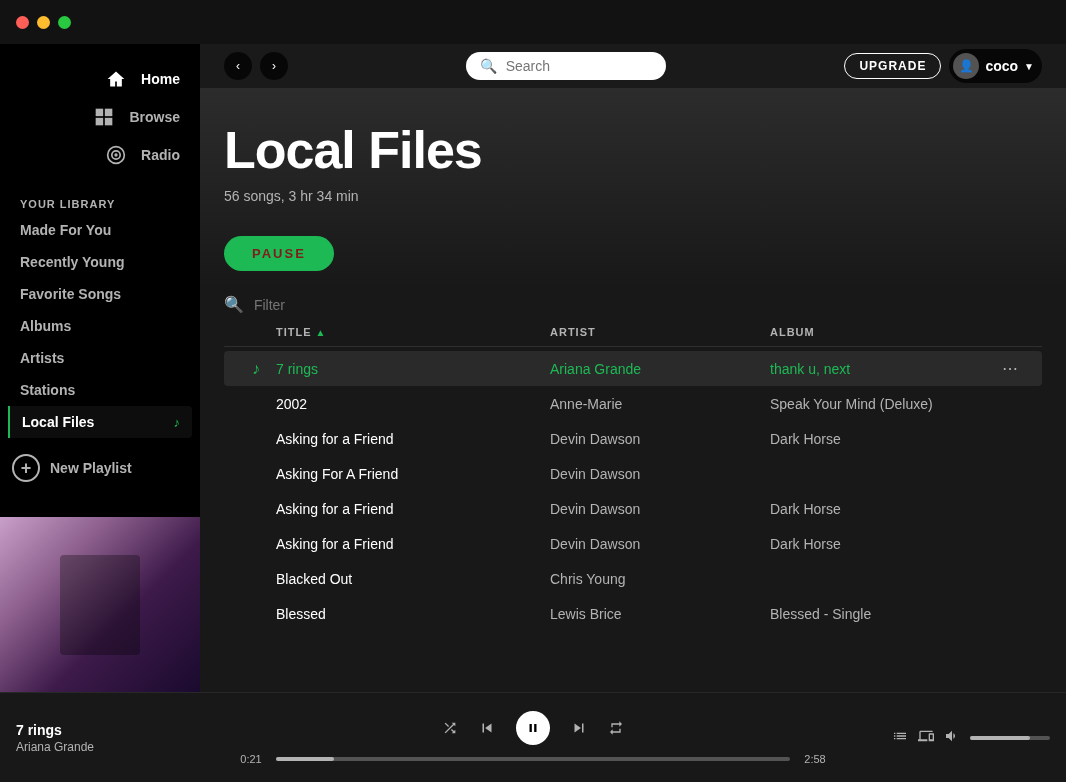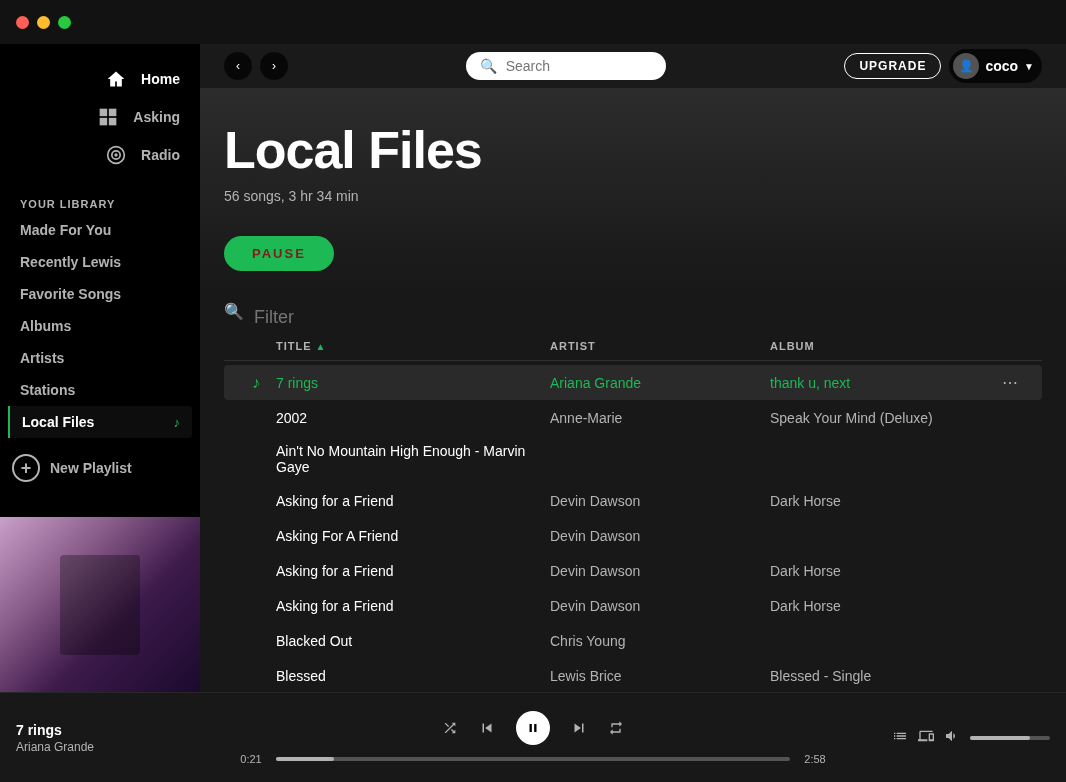--- a/index.html
+++ b/index.html
@@ -299,22 +299,21 @@
       display: flex;
       align-items: center;
       gap: 10px;
     }
     .filter-icon { color: #b3b3b3; }
     .filter-input {
       background: none;
       border: none;
       outline: none;
       color: #b3b3b3;
-      font-size: 18px;
-      margin-top: 12px;
+      font-size: 14px;
     }
 
     
     .track-table {
       width: 100%;
       padding: 0 24px;
     }
     .table-header {
       display: grid;
       grid-template-columns: 40px 1fr 220px 220px 40px;
@@ -469,41 +468,41 @@
         </div>
         <div class="nav-item">
           <span class="nav-icon">
             <svg viewBox="0 0 24 24">
                 <rect x="2" y="2" width="9" height="9"></rect>
                 <rect x="13" y="2" width="9" height="9"></rect>
                 <rect x="2" y="13" width="9" height="9"></rect>
                 <rect x="13" y="13" width="9" height="9"></rect>
               </svg>
           </span>
-          <span>Asking</span>
+          <span>Browse</span>
         </div>
         <div class="nav-item">
           <span class="nav-icon">
             <svg viewBox="0 0 24 24">
                 <circle cx="12" cy="12" r="10" fill="none" stroke="currentColor" stroke-width="2"></circle>
                 <circle cx="12" cy="12" r="5" fill="none" stroke="currentColor" stroke-width="2"></circle>
                 <circle cx="12" cy="12" r="2"></circle>
               </svg>
           </span>
           <span>Radio</span>
         </div>
       </div>
 
       <div class="library-section">
         <div class="library-label">YOUR LIBRARY</div>
         <div class="library-item">
           <span>Made For You</span>
         </div>
         <div class="library-item">
-          <span>Recently Lewis</span>
+          <span>Recently Young</span>
         </div>
         <div class="library-item">
           <span>Favorite Songs</span>
         </div>
         <div class="library-item">
           <span>Albums</span>
         </div>
         <div class="library-item">
           <span>Artists</span>
         </div>
@@ -586,29 +585,20 @@
       <div class="album-name">thank u, next</div>
       <div class="more-btn">⋯</div>
     </div>
               <div class="track-row">
       <div class="track-icon-cell">
         
       </div>
       <div class="track-title">2002</div>
       <div class="artist-name">Anne-Marie</div>
       <div class="album-name">Speak Your Mind (Deluxe)</div>
-      <div class="more-btn">⋯</div>
-    </div>
-              <div class="track-row">
-      <div class="track-icon-cell">
-        
-      </div>
-      <div class="track-title">Ain't No Mountain High Enough - Marvin Gaye</div>
-      <div class="artist-name"></div>
-      <div class="album-name"></div>
       <div class="more-btn">⋯</div>
     </div>
               <div class="track-row">
       <div class="track-icon-cell">
         
       </div>
       <div class="track-title">Asking for a Friend</div>
       <div class="artist-name">Devin Dawson</div>
       <div class="album-name">Dark Horse</div>
       <div class="more-btn">⋯</div>

